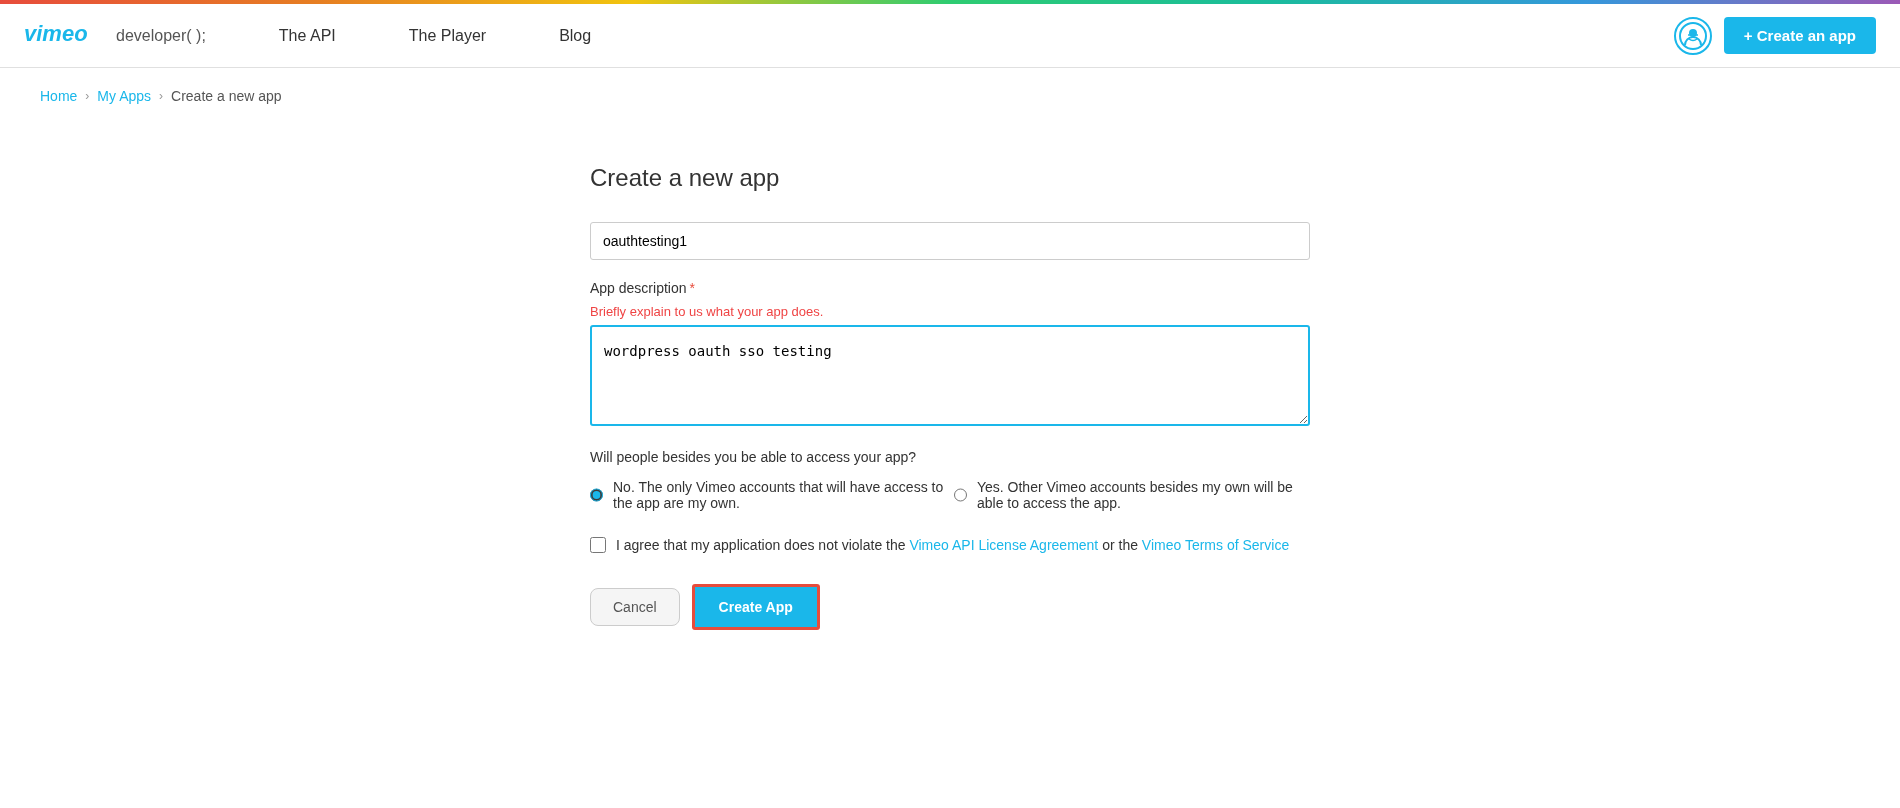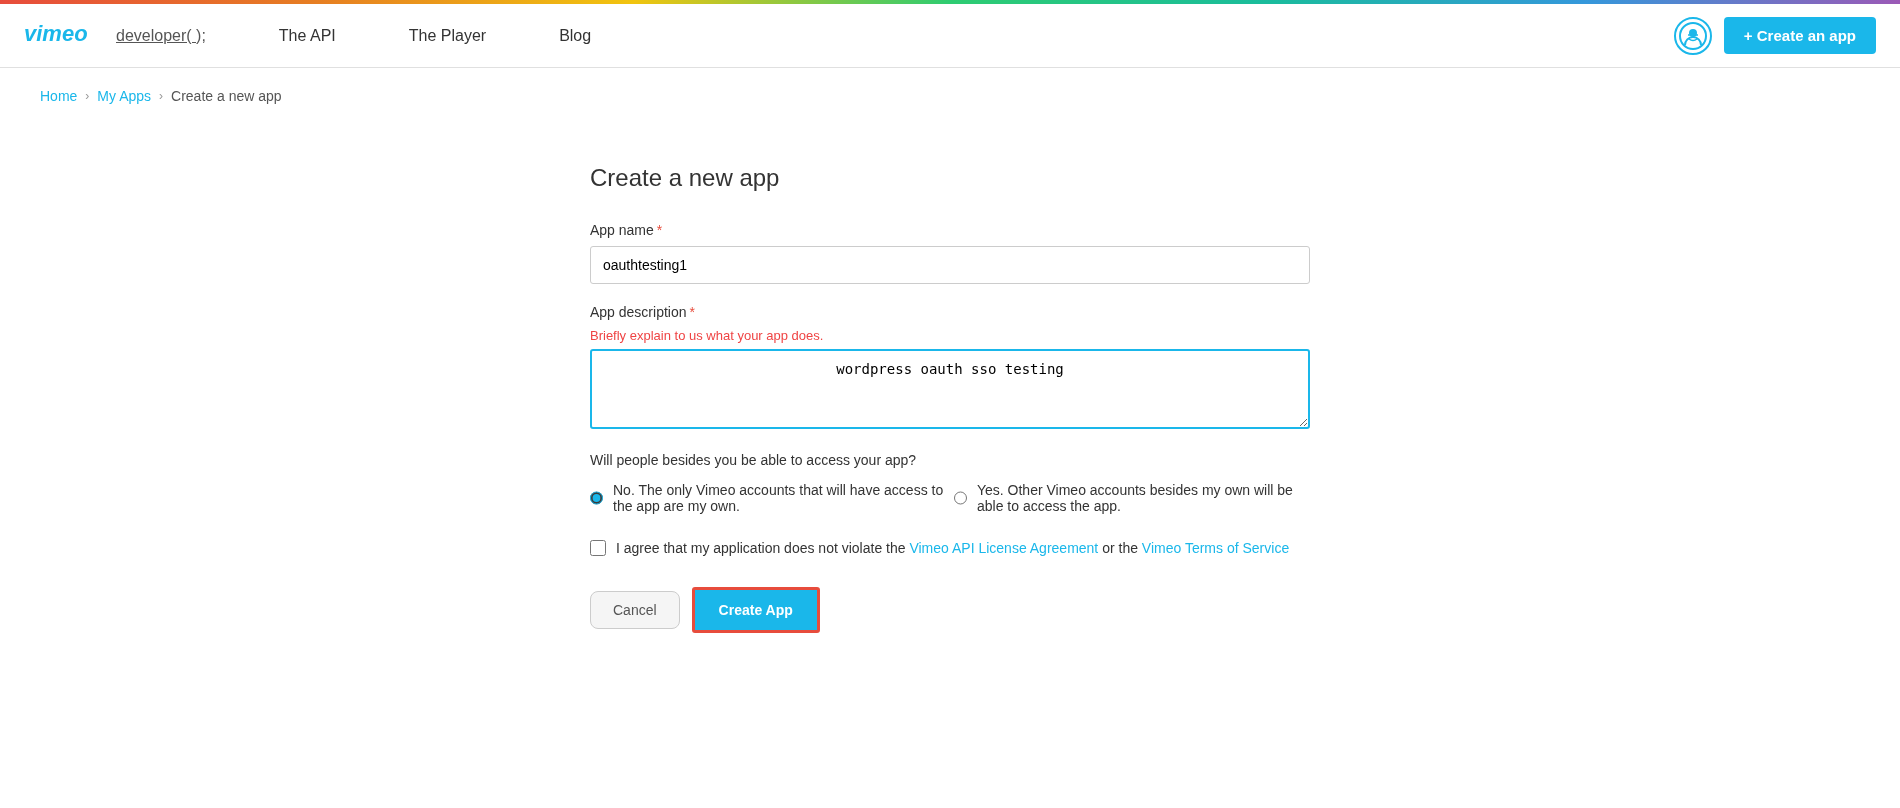--- a/index.html
+++ b/index.html
@@ -28,21 +28,20 @@
     .vimeo-logo-text {
       font-style: italic;
       font-weight: bold;
       color: #1ab7ea;
       font-size: 22px;
     }
     .developer-text {
       font-size: 16px;
       color: #555;
       margin-left: 4px;
-      text-decoration: underline;
     }
     .nav-links {
       display: flex;
       align-items: center;
       gap: 32px;
       margin-left: 32px;
     }
     .nav-link {
       font-size: 16px;
       color: #333;
@@ -142,28 +141,27 @@
       padding: 10px 12px;
       border: 1px solid #ccc;
       border-radius: 3px;
       font-size: 14px;
       outline: none;
     }
 
     .form-textarea {
       width: 100%;
       max-width: 720px;
-      padding: 10px 12px;
+      padding: 16px 12px;
       border: 2px solid #1ab7ea;
       border-radius: 3px;
       font-size: 14px;
-      height: 80px;
+      height: 101px;
       resize: vertical;
       outline: none;
-      text-align: center;
     }
 
     .question-label {
       font-size: 14px;
       color: #333;
       margin-bottom: 14px;
       display: block;
     }
 
     .radio-group {
@@ -286,23 +284,20 @@
   <span class="breadcrumb-separator">›</span>
   <span class="breadcrumb-current">Create a new app</span>
 </nav>
 
 <main class="main-content">
   <h1 class="page-title">Create a new app</h1>
 
   <form>
 
     <div class="form-group">
-      <label class="form-label">
-        <span>App name</span><span class="required-star">*</span>
-      </label>
       <input class="form-input" type="text" value="oauthtesting1" style="">
     </div>
 
     <div class="form-group">
       <label class="form-label">
         <span>App description</span><span class="required-star">*</span>
       </label>
       <p class="form-hint">Briefly explain to us what your app does.</p>
       <textarea class="form-textarea" style="">wordpress oauth sso testing</textarea>
     </div>

